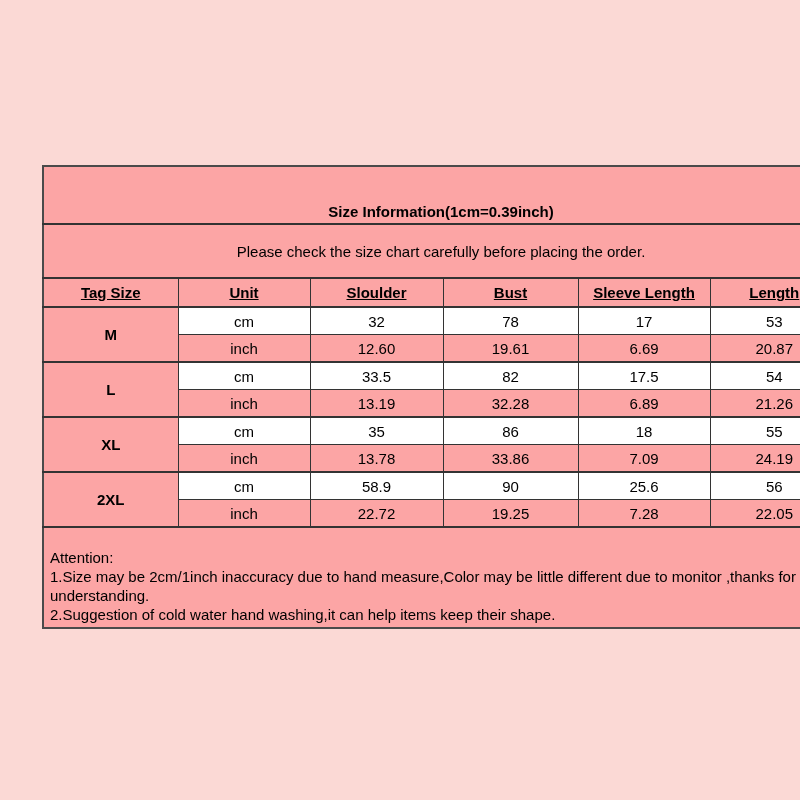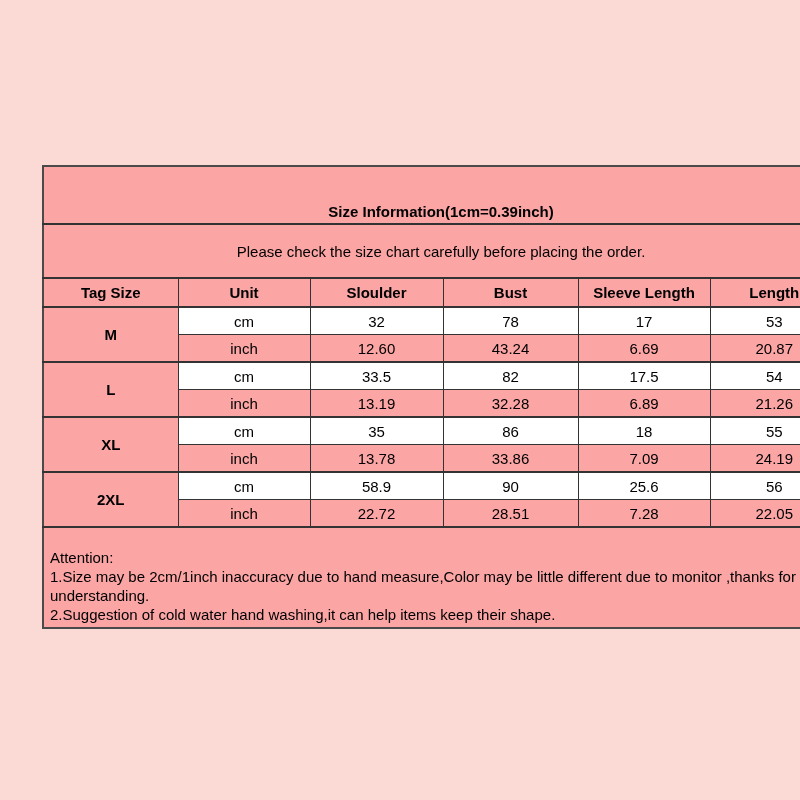--- a/index.html
+++ b/index.html
@@ -45,20 +45,21 @@
     border-bottom-width: 2px;
   }
   tr.subtitle-row td {
     height: 52px;
     border-bottom-width: 2px;
   }
   tr.header-row td {
     height: 27px;
     font-weight: bold;
     border-bottom-width: 2px;
+    text-decoration: underline;
   }
   tr.data-row td { height: 26px; }
   tr.block-start td { border-top-width: 2px; }
   td.tag-cell { font-weight: bold; }
   td.white-cell { background: #ffffff; }
   tr.attention-row td {
     height: 96px;
     border-top-width: 2px;
     text-align: left;
     vertical-align: bottom;
@@ -102,21 +103,21 @@
       <td rowspan="2" class="tag-cell">M</td>
       <td class="white-cell">cm</td>
       <td class="white-cell">32</td>
       <td class="white-cell">78</td>
       <td class="white-cell">17</td>
       <td class="white-cell">53</td>
     </tr>
     <tr class="data-row">
       <td>inch</td>
       <td>12.60</td>
-      <td>43.24</td>
+      <td>19.61</td>
       <td>6.69</td>
       <td>20.87</td>
     </tr>
 
     <tr class="data-row block-start">
       <td rowspan="2" class="tag-cell">L</td>
       <td class="white-cell">cm</td>
       <td class="white-cell">33.5</td>
       <td class="white-cell">82</td>
       <td class="white-cell">17.5</td>
@@ -150,21 +151,21 @@
       <td rowspan="2" class="tag-cell">2XL</td>
       <td class="white-cell">cm</td>
       <td class="white-cell">58.9</td>
       <td class="white-cell">90</td>
       <td class="white-cell">25.6</td>
       <td class="white-cell">56</td>
     </tr>
     <tr class="data-row">
       <td>inch</td>
       <td>22.72</td>
-      <td>28.51</td>
+      <td>19.25</td>
       <td>7.28</td>
       <td>22.05</td>
     </tr>
 
     <tr class="attention-row">
       <td colspan="6">
         <div>Attention:</div>
         <div>1.Size may be 2cm/1inch inaccuracy due to hand measure,Color may be little different due to monitor ,thanks for your understanding.</div>
         <div>2.Suggestion of cold water hand washing,it can help items keep their shape.</div>
       </td>

